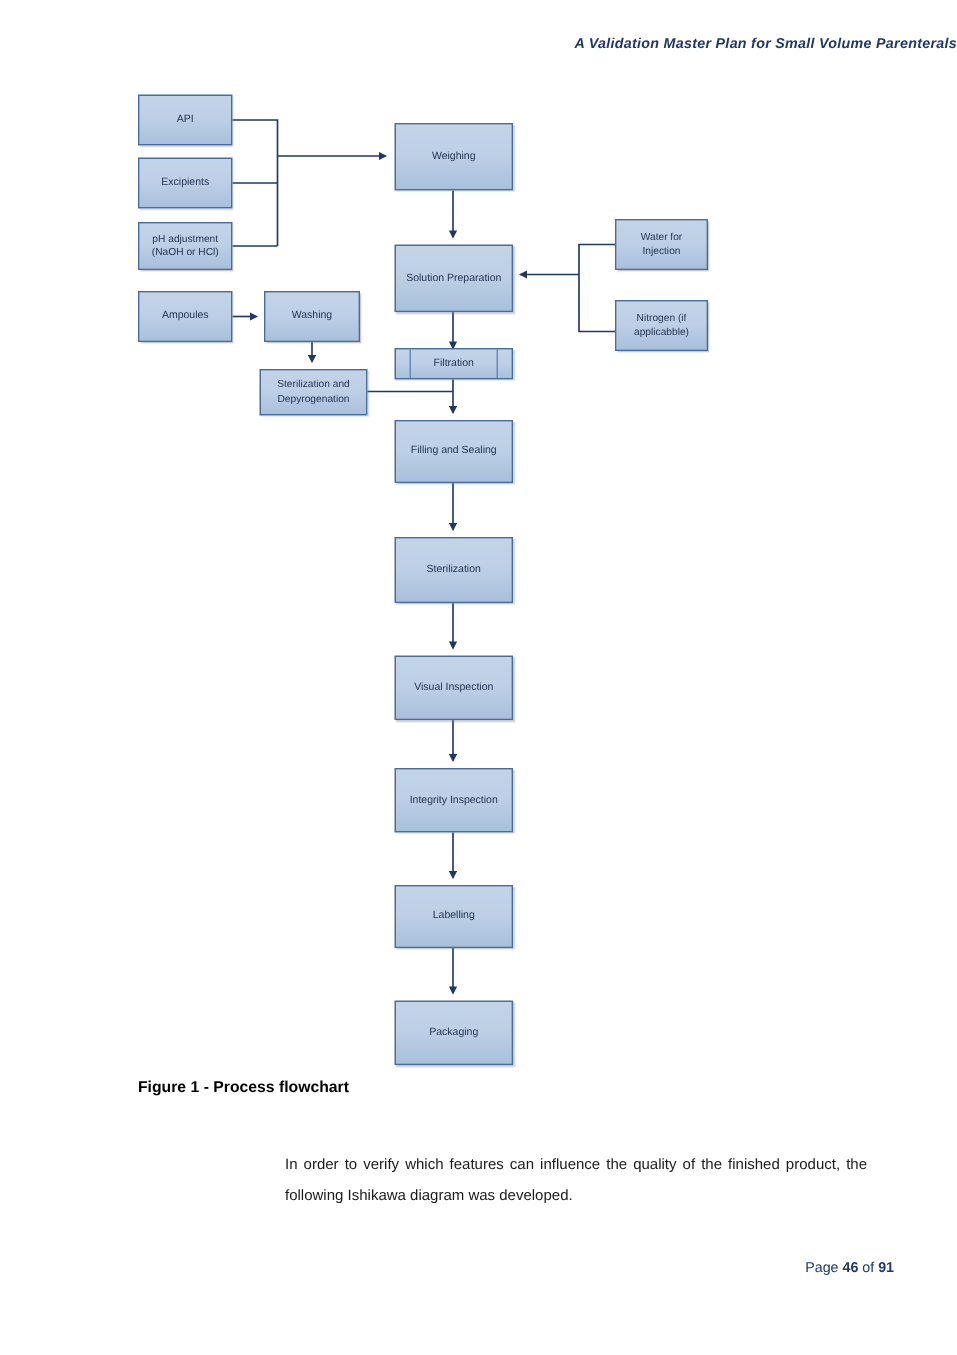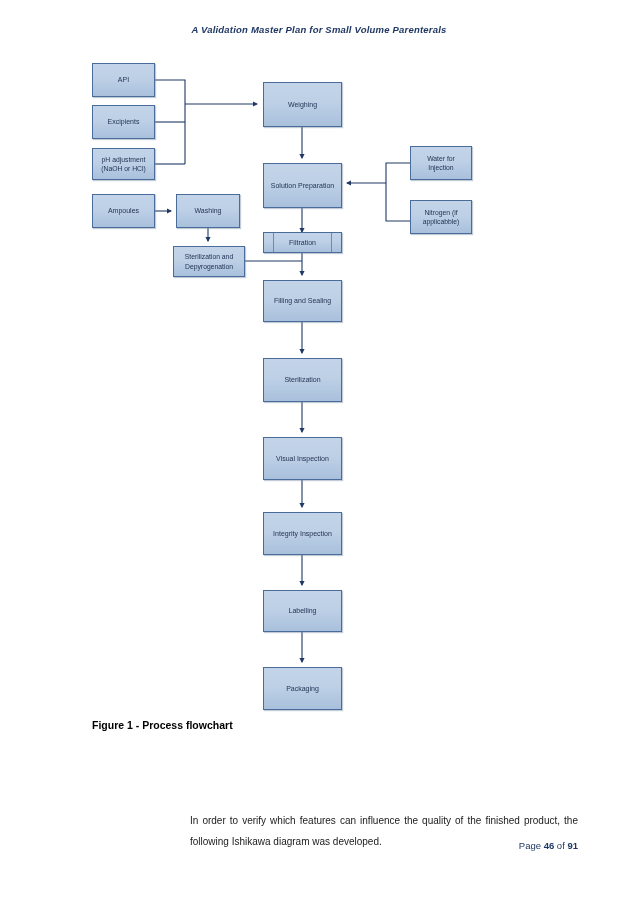--- a/index.html
+++ b/index.html
@@ -14,21 +14,21 @@
     font-family: "Liberation Sans", sans-serif;
     overflow: hidden;
   }
 
   
   .doc-header {
     position: absolute;
     top: 24px;
     left: 0;
     width: 638px;
-    text-align: center;
+    text-align: right;
     font-size: 9.5px;
     font-style: italic;
     font-weight: bold;
     color: #1f3864;
     letter-spacing: 0.2px;
   }
 
   
   .flowchart {
     position: absolute;
@@ -89,27 +89,26 @@
   
   .body-par {
     position: absolute;
     left: 190px;
     top: 766px;
     width: 388px;
     font-size: 10px;
     line-height: 2.1;
     color: #1a1a1a;
     text-align: justify;
-    margin-top: 44px;
   }
 
   
   .doc-footer {
     position: absolute;
-    left: 0;
+    left: 18px;
     top: 840px;
     width: 578px;
     text-align: right;
     font-size: 9.5px;
     color: #1f3864;
   }
   .doc-footer b { font-weight: bold; }
 </style>
 </head>
 <body>

